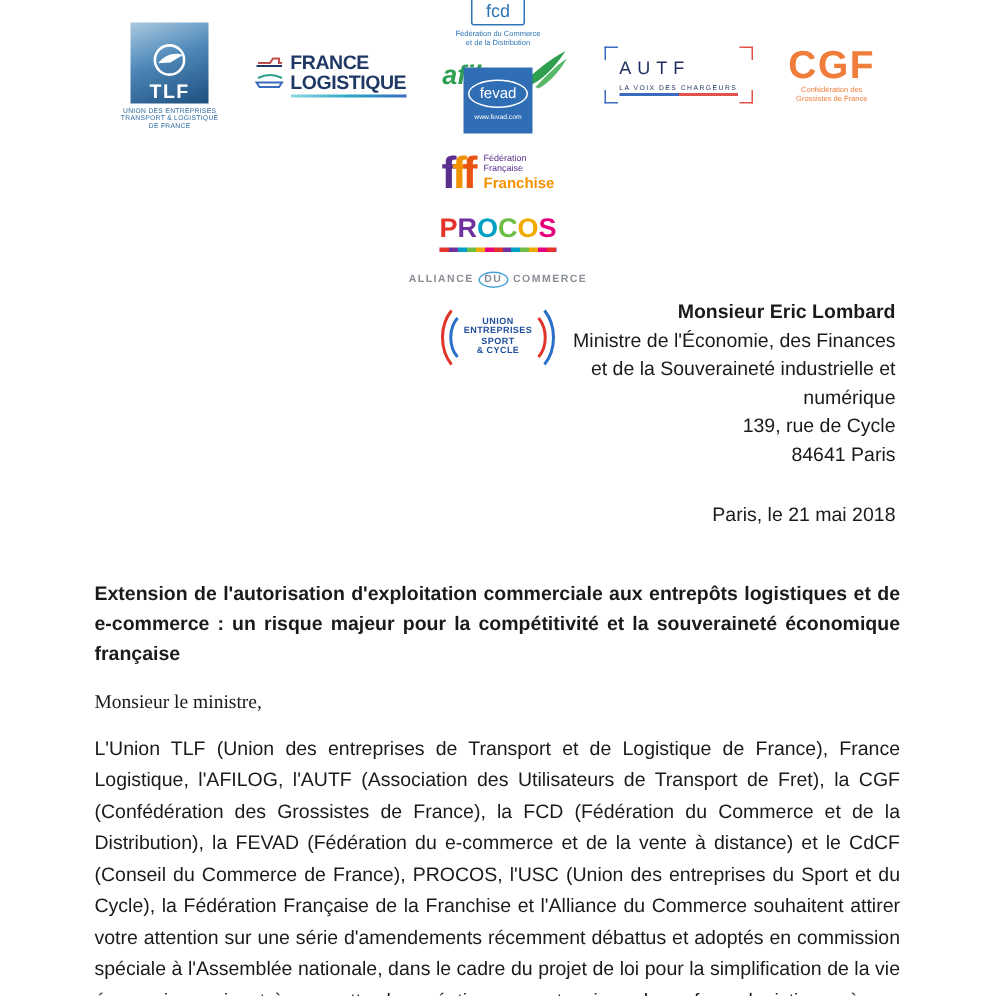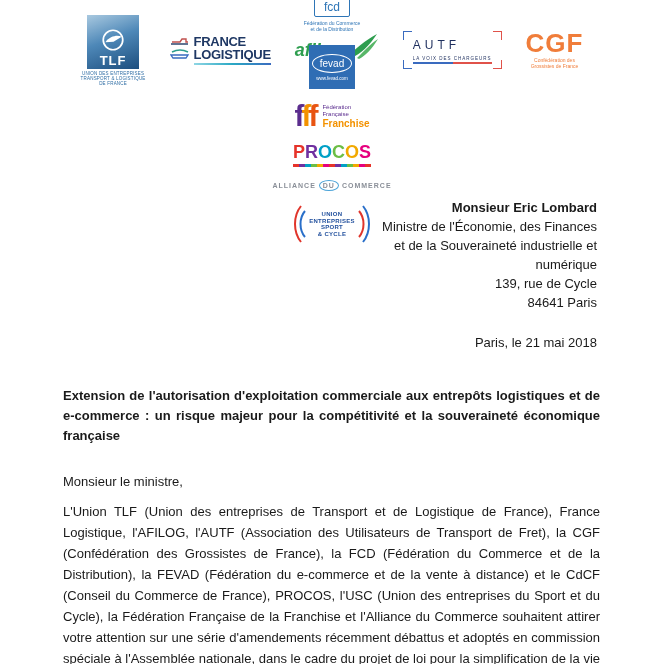--- a/index.html
+++ b/index.html
@@ -85,21 +85,21 @@
   
   .usc{flex-direction:row;align-items:center;gap:2px;}
   .usc-text{color:#1f4e9c;font-weight:bold;font-size:6px;line-height:6.5px;text-align:center;letter-spacing:.3px;}
   .usc-arcs{width:16px;height:40px;}
 
   
   .recipient{margin:50px 67px 0 0;text-align:right;font-size:13px;line-height:19px;}
   .recipient-name{font-weight:bold;}
   .dateline{margin:23px 67px 0 0;text-align:right;font-size:13px;}
   .subject{margin:36px 64px 0 63px;font-weight:bold;font-size:13px;line-height:20px;text-align:justify;}
-  .salutation{margin:28px 64px 0 63px;font-size:13px;}
+  .salutation{margin:14px 64px 0 63px;font-size:13px;font-family:Liberation Serif, serif;}
   .body-par{margin:12px 64px 0 63px;font-size:13px;line-height:21px;text-align:justify;}
 </style>
 </head>
 <body>
 
 <div class="page">
 
   <div class="lh-row1">
 
     <div class="logo">

